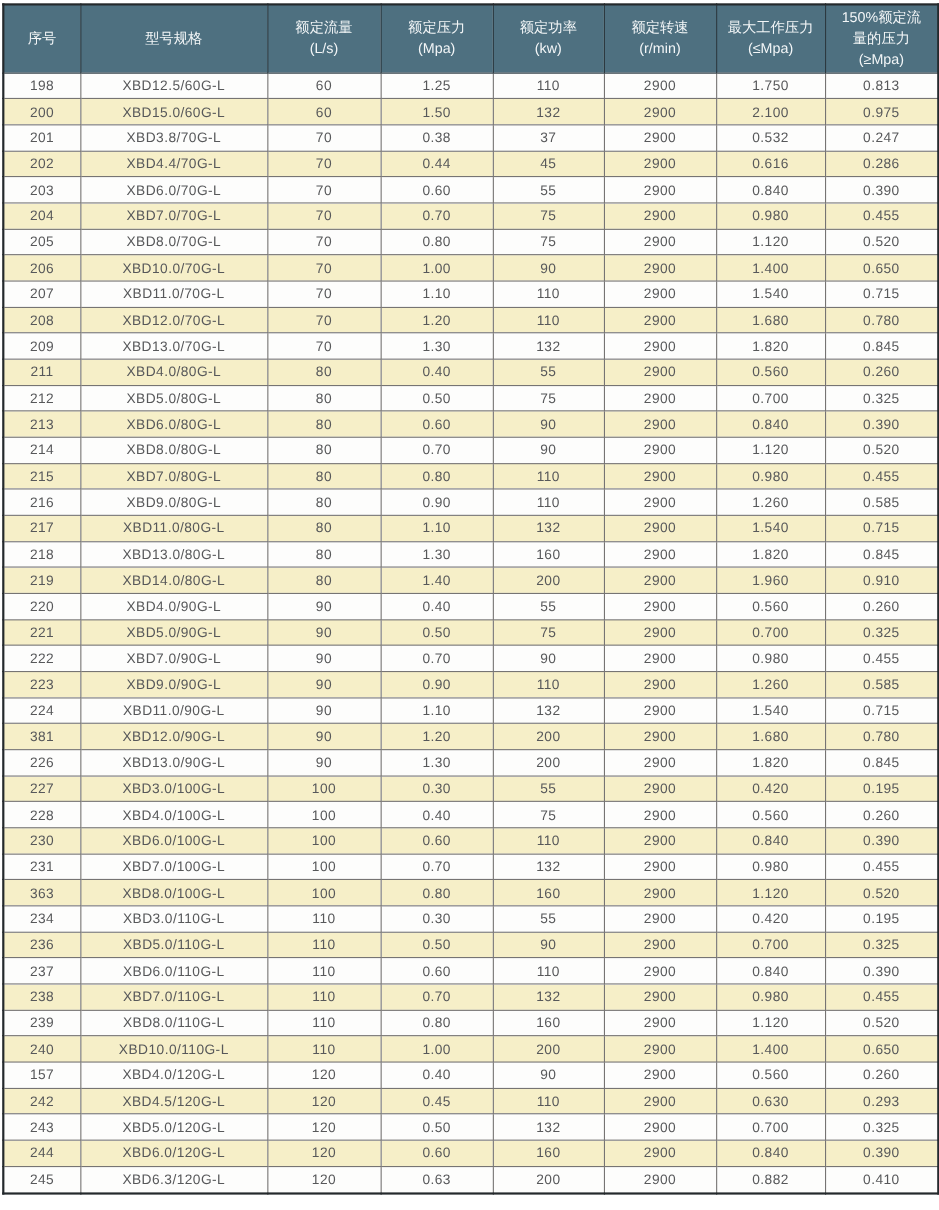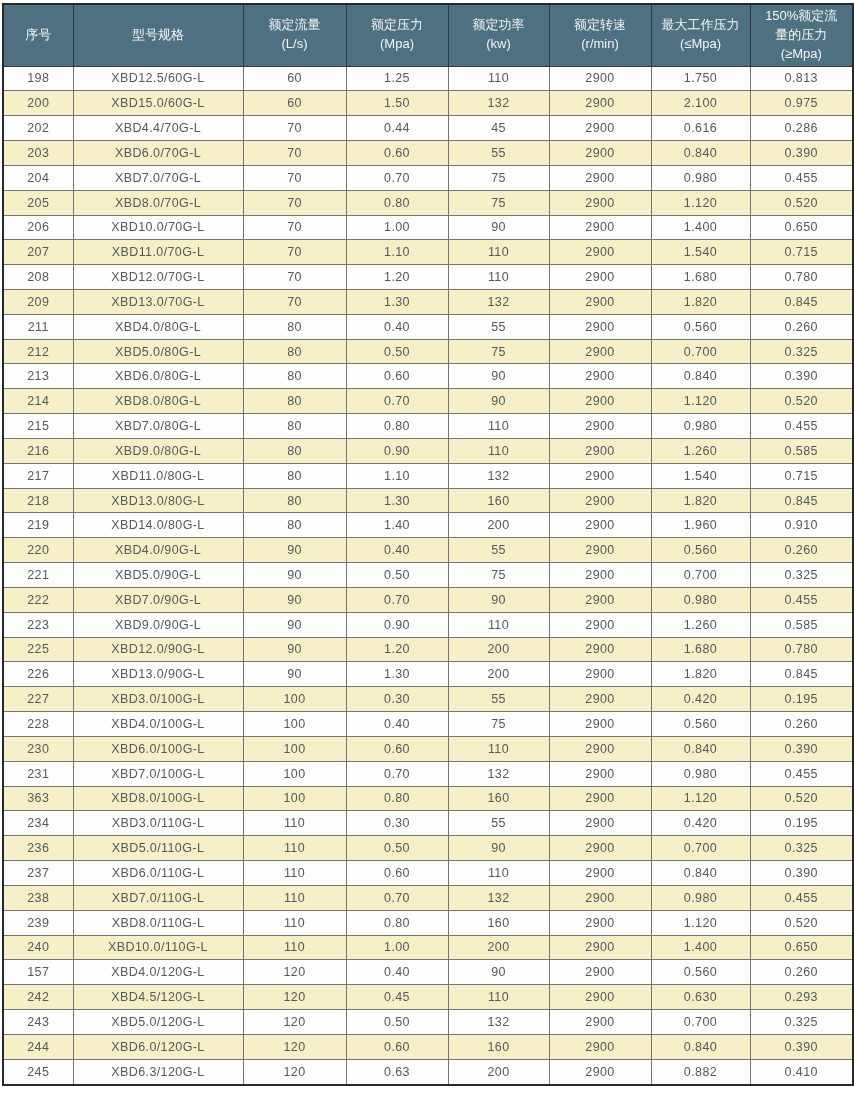--- a/index.html
+++ b/index.html
@@ -105,20 +105,30 @@
           <td>200</td>
           <td>XBD15.0/60G-L</td>
           <td>60</td>
           <td>1.50</td>
           <td>132</td>
           <td>2900</td>
           <td>2.100</td>
           <td>0.975</td>
         </tr>
         <tr>
+          <td>201</td>
+          <td>XBD3.8/70G-L</td>
+          <td>70</td>
+          <td>0.38</td>
+          <td>37</td>
+          <td>2900</td>
+          <td>0.532</td>
+          <td>0.247</td>
+        </tr>
+        <tr>
           <td>202</td>
           <td>XBD4.4/70G-L</td>
           <td>70</td>
           <td>0.44</td>
           <td>45</td>
           <td>2900</td>
           <td>0.616</td>
           <td>0.286</td>
         </tr>
         <tr>
@@ -315,21 +325,31 @@
           <td>223</td>
           <td>XBD9.0/90G-L</td>
           <td>90</td>
           <td>0.90</td>
           <td>110</td>
           <td>2900</td>
           <td>1.260</td>
           <td>0.585</td>
         </tr>
         <tr>
-          <td>225</td>
+          <td>224</td>
+          <td>XBD11.0/90G-L</td>
+          <td>90</td>
+          <td>1.10</td>
+          <td>132</td>
+          <td>2900</td>
+          <td>1.540</td>
+          <td>0.715</td>
+        </tr>
+        <tr>
+          <td>381</td>
           <td>XBD12.0/90G-L</td>
           <td>90</td>
           <td>1.20</td>
           <td>200</td>
           <td>2900</td>
           <td>1.680</td>
           <td>0.780</td>
         </tr>
         <tr>
           <td>226</td>

